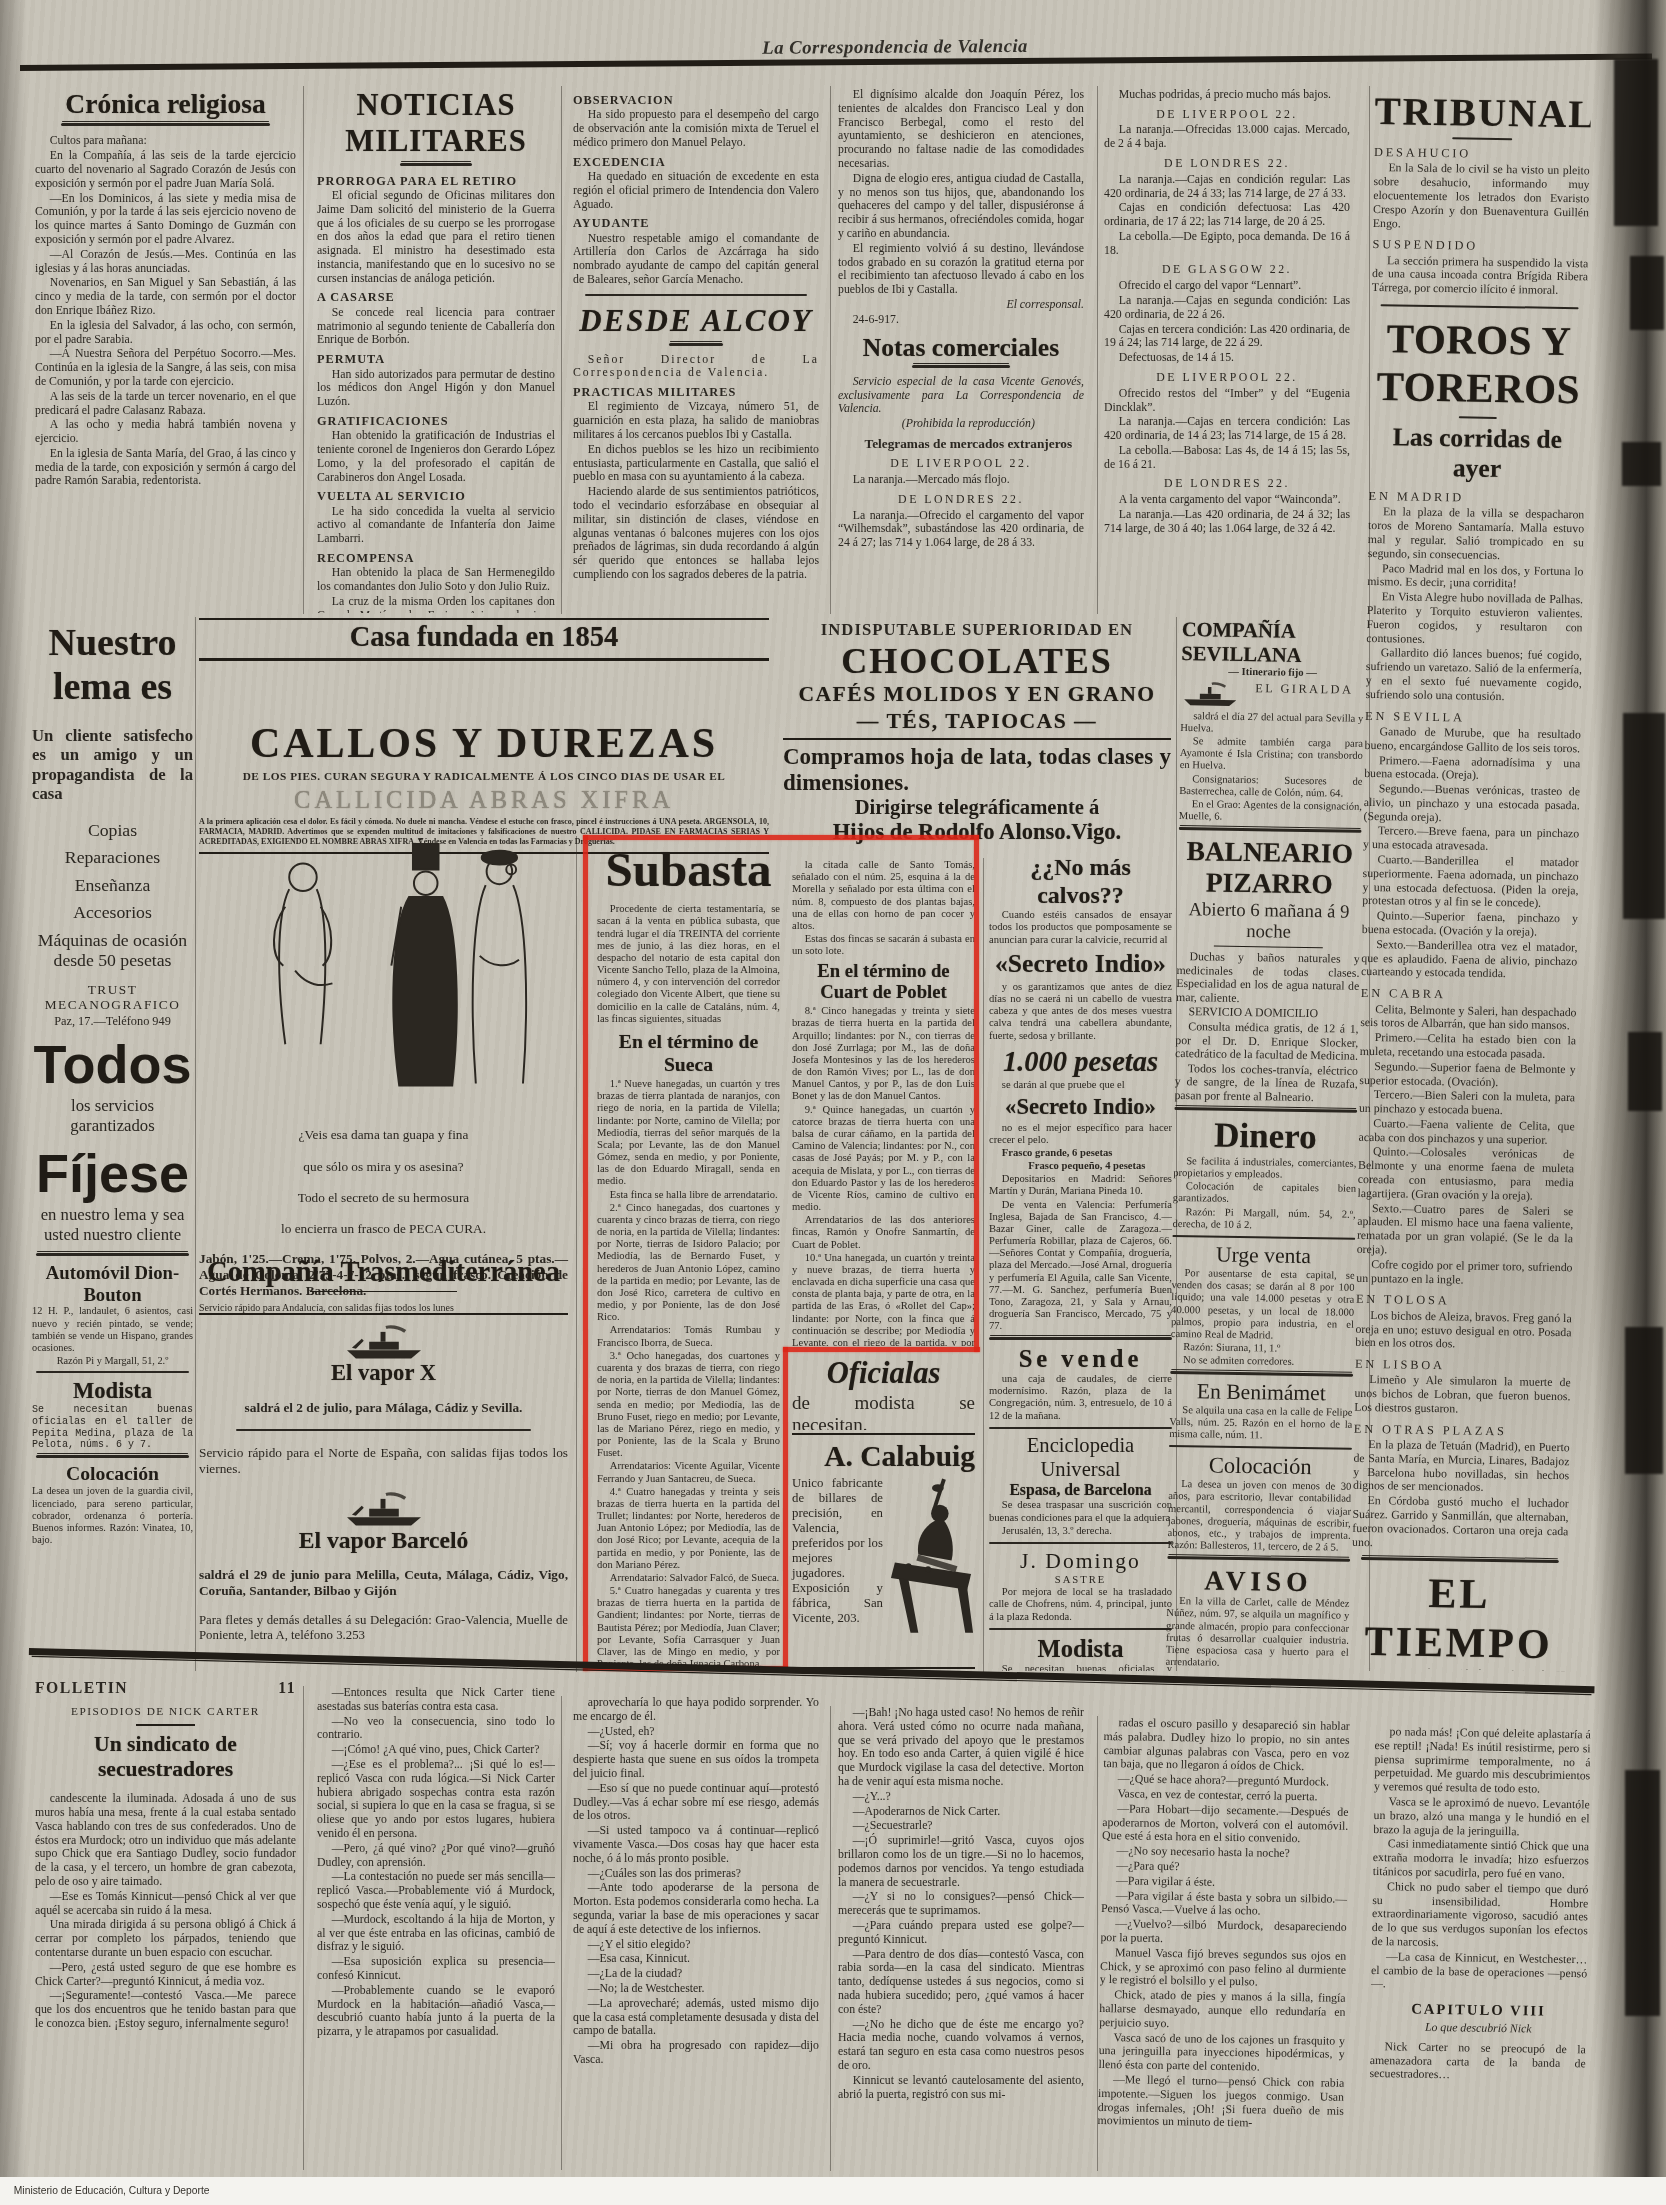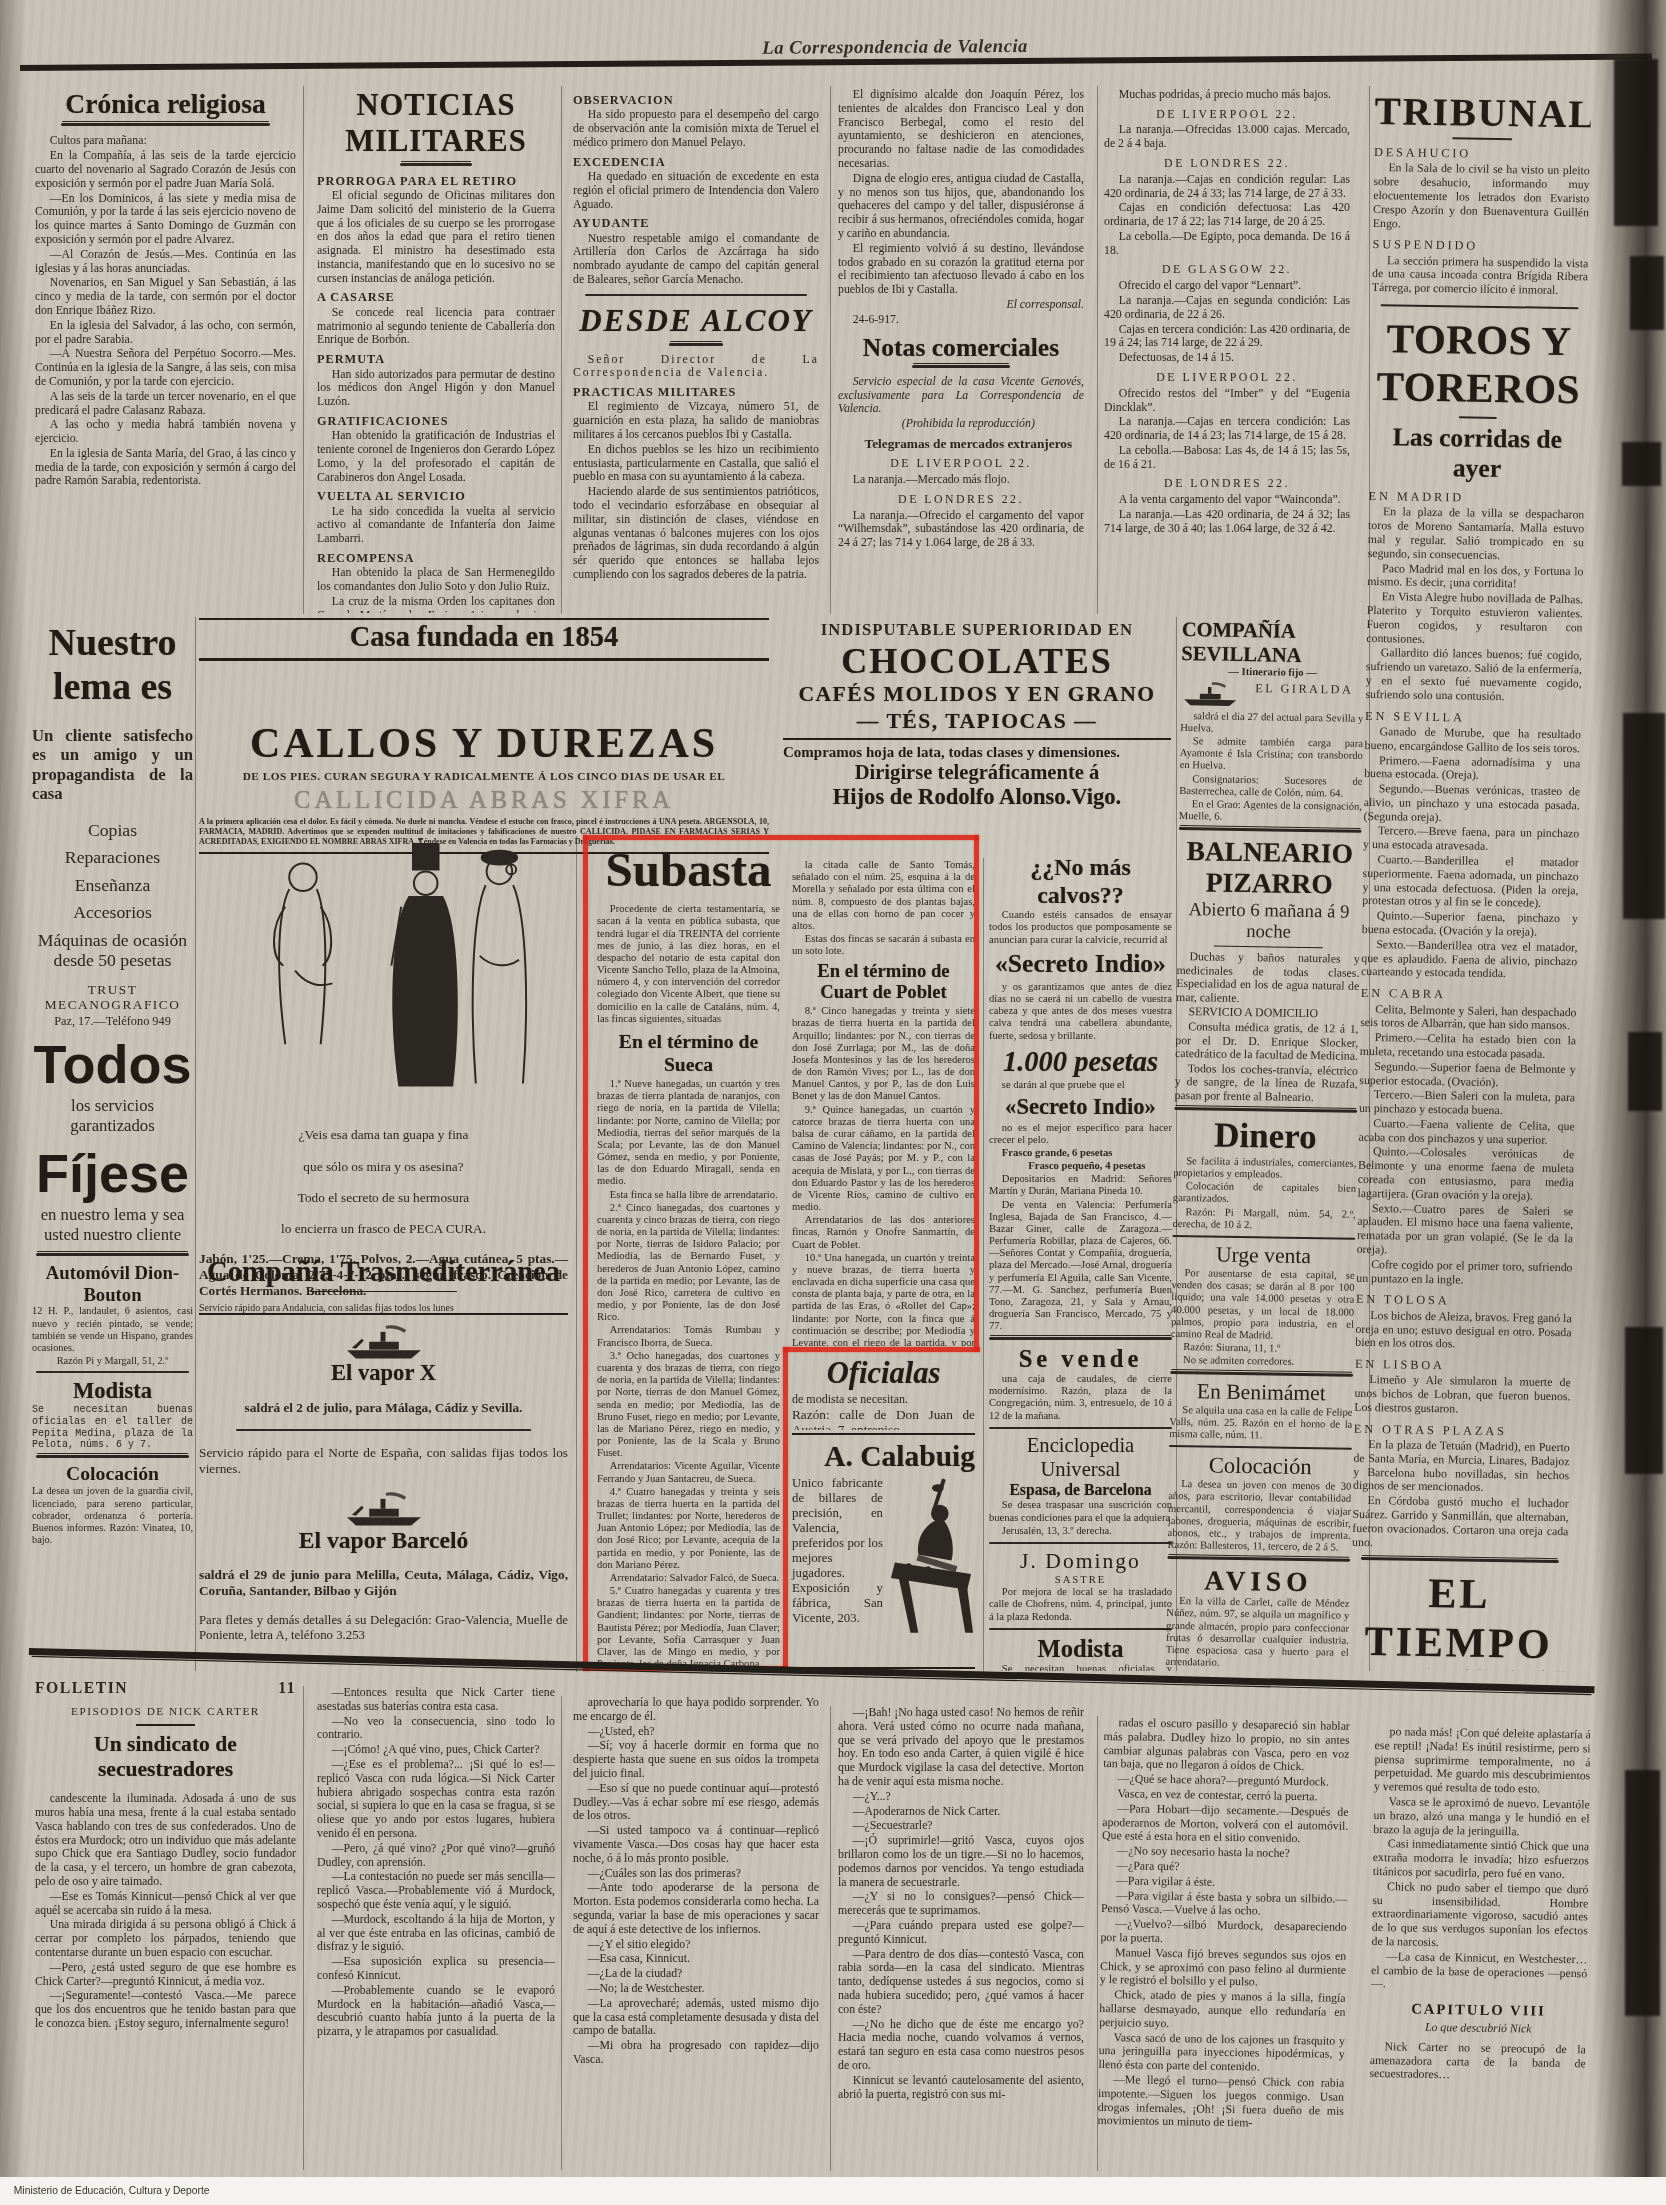--- a/index.html
+++ b/index.html
@@ -321,21 +321,21 @@
   </div>
 
   <div class="vrule" style="left:576px;top:836px;height:836px;"></div>
 
   <div class="abs noind" style="left:783px;top:620px;width:388px;text-align:center;">
     <div style="font-size:16.7px;font-weight:bold;letter-spacing:1px;">INDISPUTABLE SUPERIORIDAD EN</div>
     <div class="hdisp worn" style="font-size:36px;letter-spacing:2px;">CHOCOLATES</div>
     <div class="hdisp worn" style="font-size:21.6px;letter-spacing:1.5px;">CAFÉS MOLIDOS Y EN GRANO</div>
     <div class="hdisp worn" style="font-size:21.6px;letter-spacing:1.5px;margin:2px 0;">— TÉS, TAPIOCAS —</div>
     <div class="rule" style="height:2.5px;margin:3.9px 0;"></div>
-    <div class="hdisp" style="font-size:15px;text-align:justify;">Compramos hoja de lata, todas clases y dimensiones.</div>
+    <div class="hdisp" style="font-size:23px;text-align:justify;">Compramos hoja de lata, todas clases y dimensiones.</div>
     <div class="hdisp" style="font-size:20.6px;">Dirigirse telegráficamente á</div>
     <div class="hdisp worn" style="font-size:22.6px;">Hijos de Rodolfo Alonso.Vigo.</div>
   </div>
 
   <div class="col small-ads" style="left:597px;top:842px;width:183px;height:830px;">
     <div class="hdisp worn" style="font-size:49px;margin-bottom:4.9px;">Subasta</div>
     <div>
         <p>Procedente de cierta testamentaría, se sacan á la venta en pública subasta, que tendrá lugar el día TREINTA del corriente mes de junio, á las diez horas, en el despacho del notario de esta capital don Vicente Sancho Tello, plaza de la Almoina, número 4, y con intervención del corredor colegiado don Vicente Albert, que tiene su domicilio en la calle de Cataláns, núm. 4, las fincas siguientes, situadas</p>
       </div>
     <div class="hdisp worn" style="font-size:19.7px;margin:4.9px 0 2.9px;">En el término de Sueca</div>
@@ -363,21 +363,21 @@
     <div>
         <p>8.ª Cinco hanegadas y treinta y siete brazas de tierra huerta en la partida del Arquillo; lindantes: por N., con tierras de don José Zurrlaga; por M., las de doña Josefa Montesinos y las de los herederos de don Ramón Vives; por L., las de don Manuel Cantos, y por P., las de don Luis Bonet y las de don Manuel Cantos.</p>
         <p>9.ª Quince hanegadas, un cuartón y catorce brazas de tierra huerta con una balsa de curar cáñamo, en la partida del Camino de Valencia; lindantes: por N., con casas de José Payás; por M. y P., con la acequia de Mislata, y por L., con tierras de don Eduardo Pastor y las de los herederos de Vicente Ríos, camino de cultivo en medio.</p>
         <p>Arrendatarios de las dos anteriores fincas, Ramón y Onofre San­martín, de Cuart de Poblet.</p>
         <p>10.ª Una hanegada, un cuartón y treinta y nueve brazas, de tierra huerta y enclavada en dicha superficie una casa que consta de planta baja, y parte de otra, en la partida de las Eras, ó «Rollet del Cap»; lindante: por Norte, con la finca que á continuación se describe; por Mediodía y Levante, con el riego de la partida, y por Poniente, con casa cuyo propietario se ignora.</p>
       </div>
   </div>
 
   <div class="col noind" style="left:792px;top:1356px;width:183px;height:74px;">
     <div class="hdisp worn" style="font-size:30.5px;font-style:italic;">Oficialas</div>
-    <p style="font-size:12px;">de modista se necesitan.</p>
+    <p style="font-size:19px;">de modista se necesitan.</p>
     <p style="font-size:13.3px;">Razón: calle de Don Juan de Austria, 7, entrepiso</p>
   </div>
 
   <div class="abs noind" style="left:792px;top:1433px;width:183px;height:236px;border-top:2.5px double #211d17;border-bottom:2.9px double #211d17;">
     <div class="hdisp worn" style="font-size:29.5px;text-align:right;margin:4.9px 0 2.9px;">A. Calabuig</div>
     <div style="width:91px;font-size:12.8px;text-align:justify;float:left;">Unico fabricante de billares de precisión, en Valencia, preferidos por los mejores jugadores. Exposición y fábrica, San Vicente, 203.</div>
     <svg width="86" height="162" viewBox="0 0 88 165" style="float:right;">
       <g fill="#2b2721">
         <circle cx="52" cy="38" r="9"></circle>
         <path d="M48 45 C 34 52, 28 66, 30 80 L 64 86 C 68 70, 62 52, 56 45 Z"></path>

